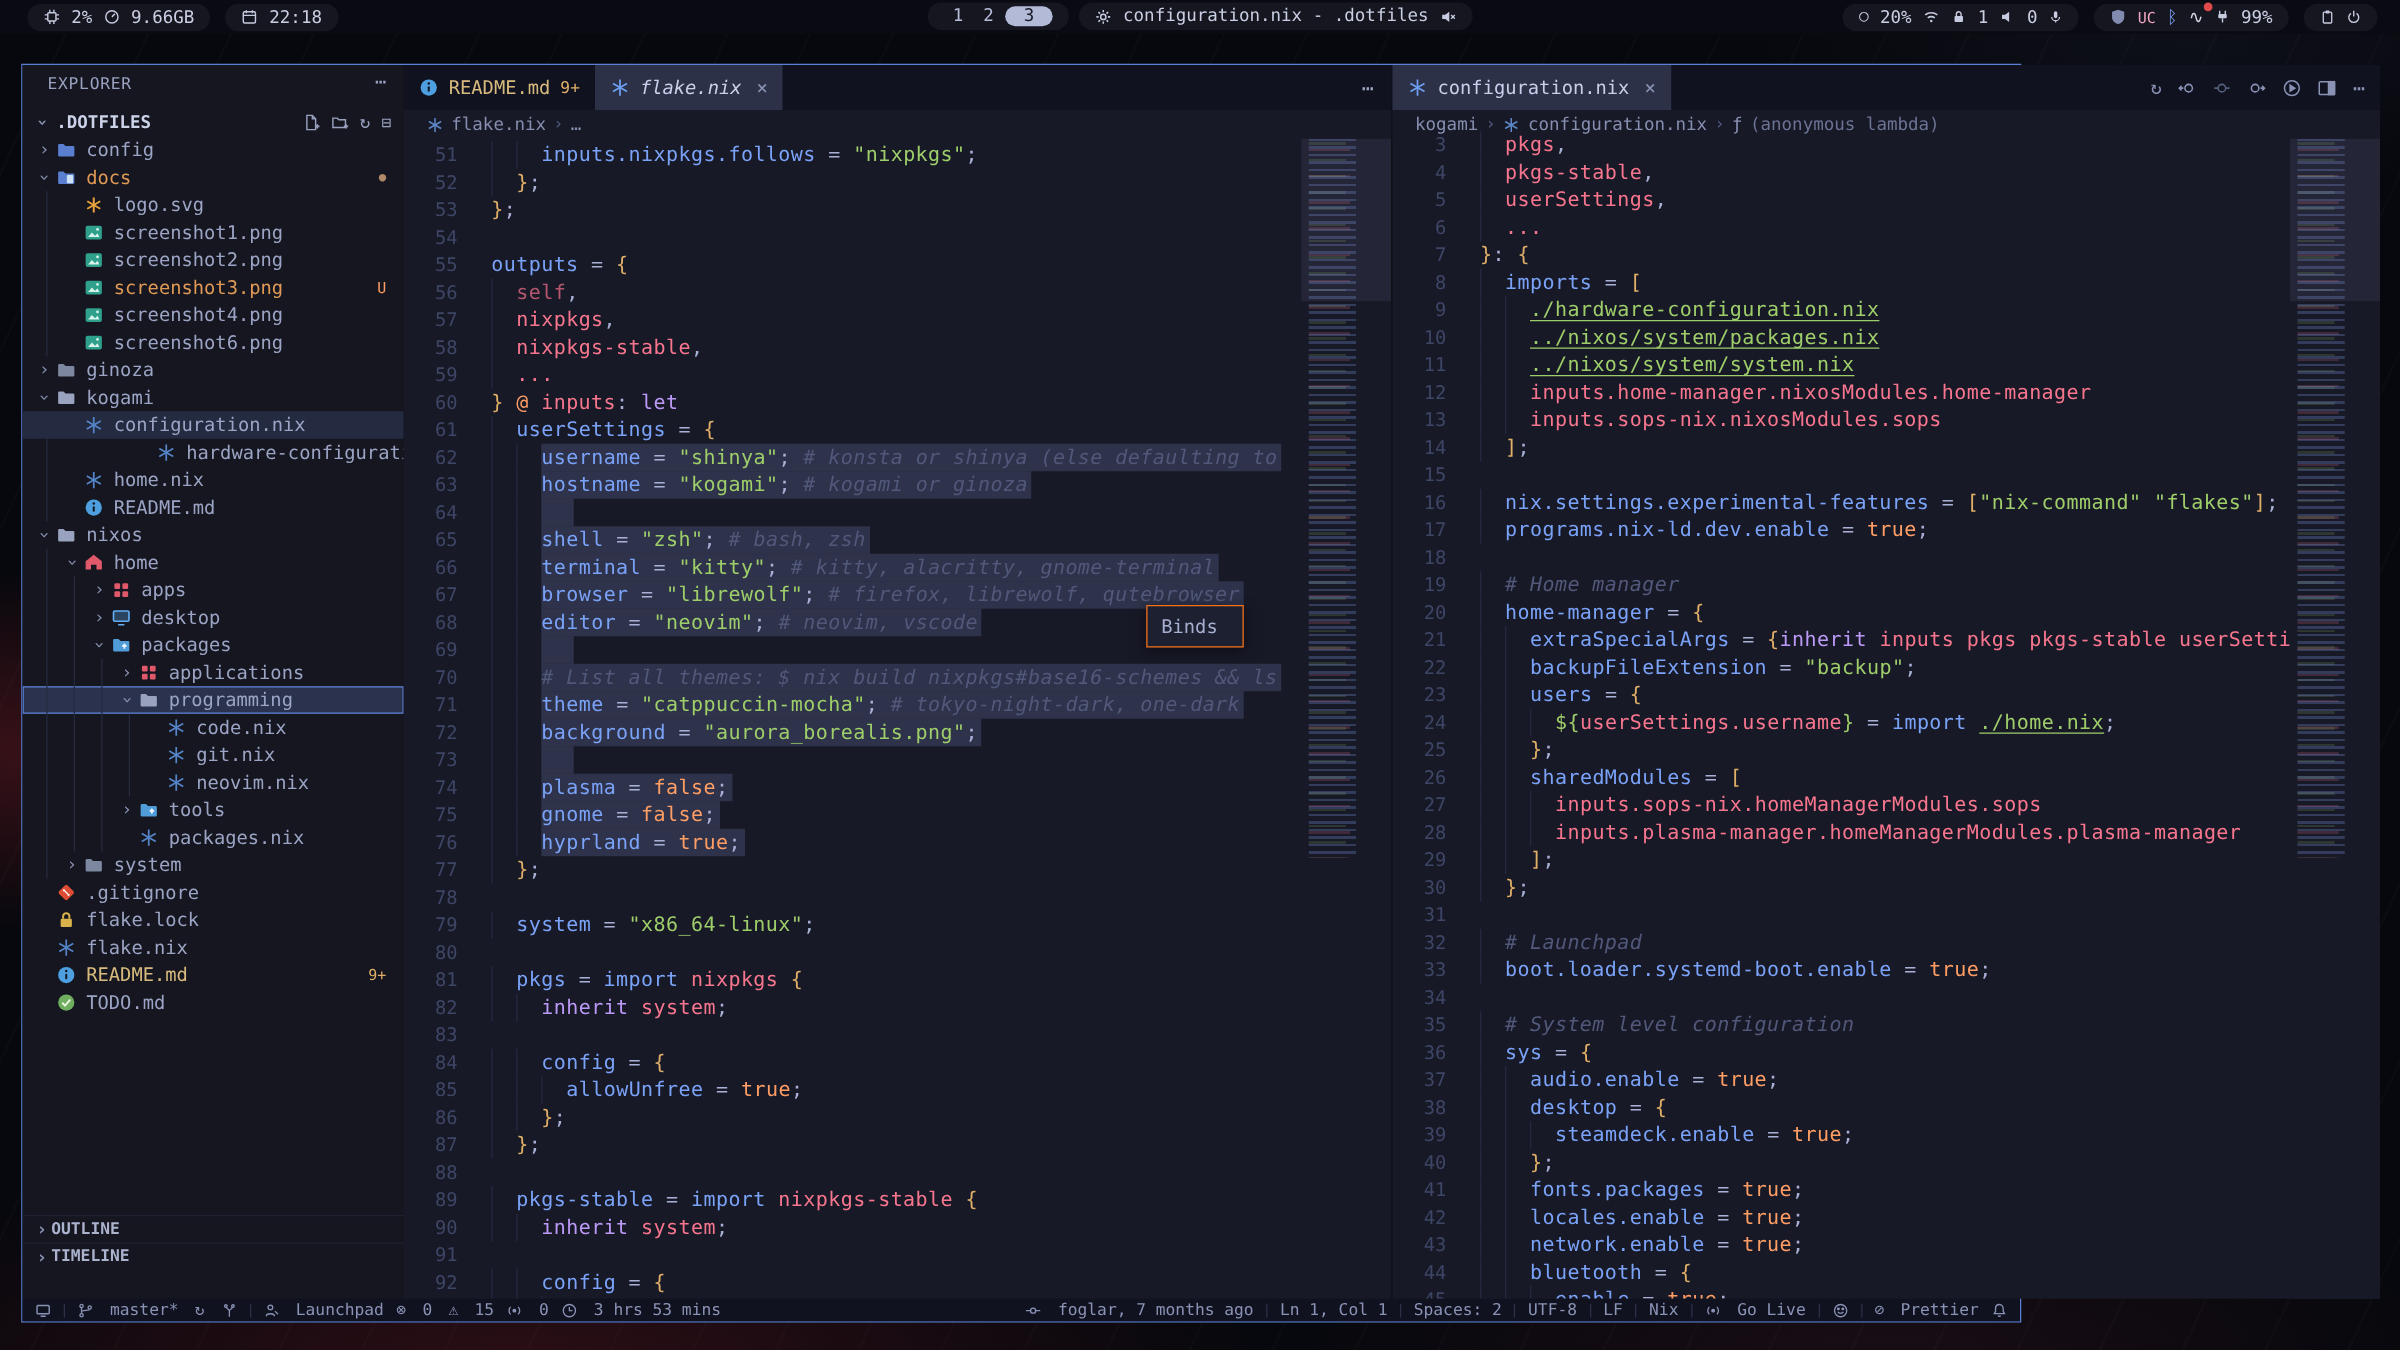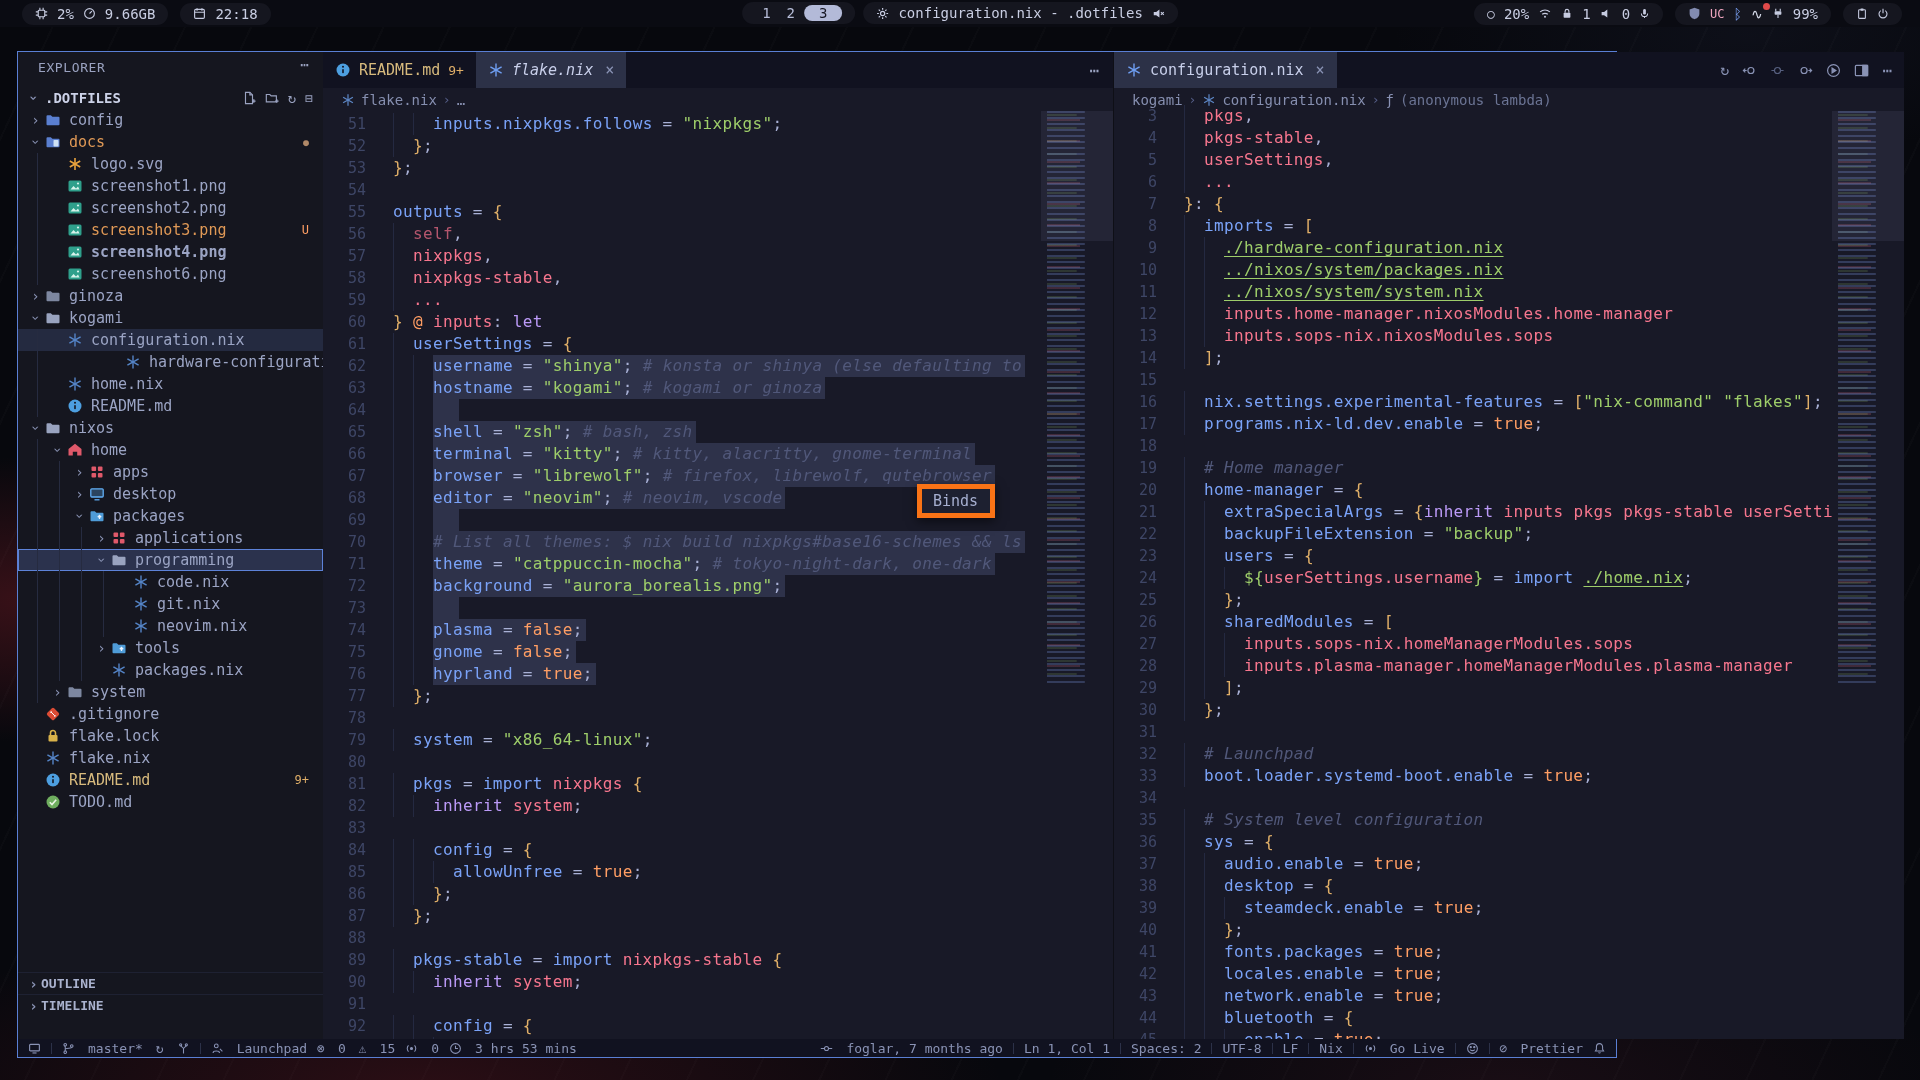--- a/index.html
+++ b/index.html
@@ -85,21 +85,21 @@
   .tk-o{color:#ff9e64}.tk-y{color:#e0af68}.tk-p{color:#f7768e}.tk-pd{color:#b4566d}
   .tk-v{color:#bb9af7}.tk-c{color:#51587a;font-style:italic}.tk-f{color:#a9b1d6}
   .minimap{position:absolute;right:0;top:59px;width:72px;bottom:0;background:#181927}
   .minimap::before{content:"";position:absolute;left:6px;right:12px;top:0;height:62%;
     background:
      repeating-linear-gradient(180deg, rgba(130,160,240,.26) 0 2px, transparent 2px 6px),
      repeating-linear-gradient(180deg, transparent 0 3px, rgba(158,206,106,.16) 3px 5px, transparent 5px 13px),
      repeating-linear-gradient(180deg, transparent 0 8px, rgba(247,118,142,.18) 8px 10px, transparent 10px 21px);
     background-size:70% 100%,55% 100%,62% 100%;background-repeat:no-repeat}
   .minimap::after{content:"";position:absolute;left:0;right:0;top:0;height:130px;background:rgba(195,205,255,.07)}
-  #binds-tip{position:absolute;left:594px;top:432px;width:78px;height:34px;background:#1d2030;border:5px solid #f97316;box-shadow:0 3px 10px rgba(0,0,0,.55);color:#a6afd0;font-size:15px;display:flex;align-items:center;padding-left:11px;z-index:5}
+  #binds-tip{position:absolute;left:594px;top:432px;width:78px;height:34px;background:#1d2030;border:1px solid #f97316;box-shadow:0 3px 10px rgba(0,0,0,.55);color:#a6afd0;font-size:15px;display:flex;align-items:center;padding-left:11px;z-index:5}
   
   #statusbar{position:absolute;left:0;right:0;bottom:0;height:18px;background:#111220;display:flex;align-items:center;justify-content:space-between;font-size:13px;color:#8a93b5;padding:0 10px;white-space:nowrap}
   .sb{display:flex;align-items:center;gap:10px}
   .sbi{display:flex;align-items:center;gap:13px}
   .sbi svg{display:block}
   .ssep{width:1px;height:11px;background:#2c3148}
 </style>
 </head>
 <body>
 
@@ -276,21 +276,21 @@
             <span class="ficon">
               <svg viewBox="0 0 16 16">
                 <rect x="1.5" y="2.5" width="13" height="11" rx="1.5" fill="#2fa08c"></rect>
                 <path d="M3.5 11.5l3-3.5 2.5 2.5 2-2 1.5 3z" fill="#d8f3ec"></path>
                 <circle cx="11" cy="5.5" r="1.1" fill="#d8f3ec"></circle>
               </svg>
             </span>
             <span class="flabel c-orange">screenshot3.png</span>
             <span class="fbadge">U</span>
           </div>
-          <div class="trow" style="padding-left: 32px; font-weight: bold;">
+          <div class="trow" style="padding-left: 32px;">
             <span class="chev"></span>
             <span class="ficon">
               <svg viewBox="0 0 16 16">
                 <rect x="1.5" y="2.5" width="13" height="11" rx="1.5" fill="#2fa08c"></rect>
                 <path d="M3.5 11.5l3-3.5 2.5 2.5 2-2 1.5 3z" fill="#d8f3ec"></path>
                 <circle cx="11" cy="5.5" r="1.1" fill="#d8f3ec"></circle>
               </svg>
             </span>
             <span class="flabel">screenshot4.png</span>
           </div>

